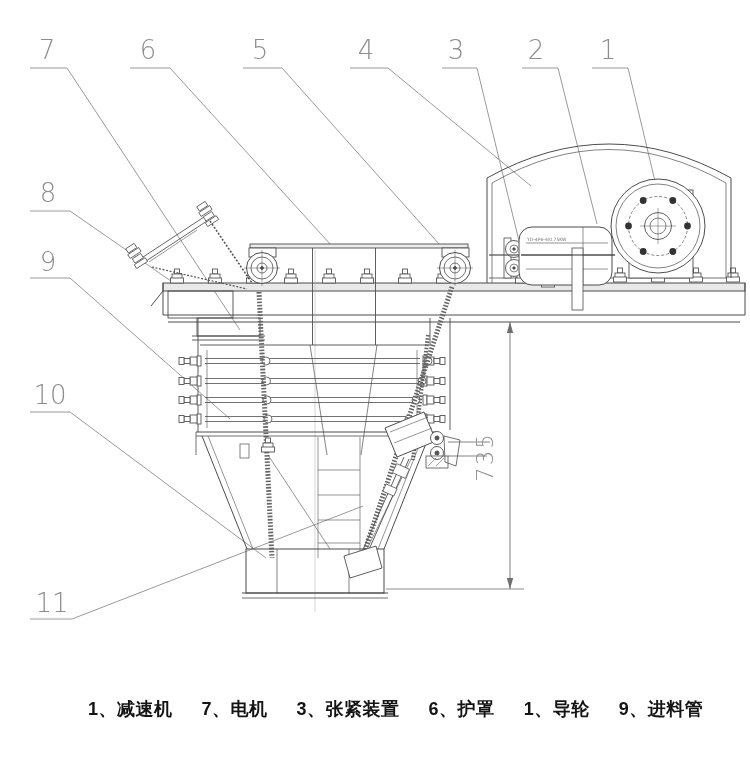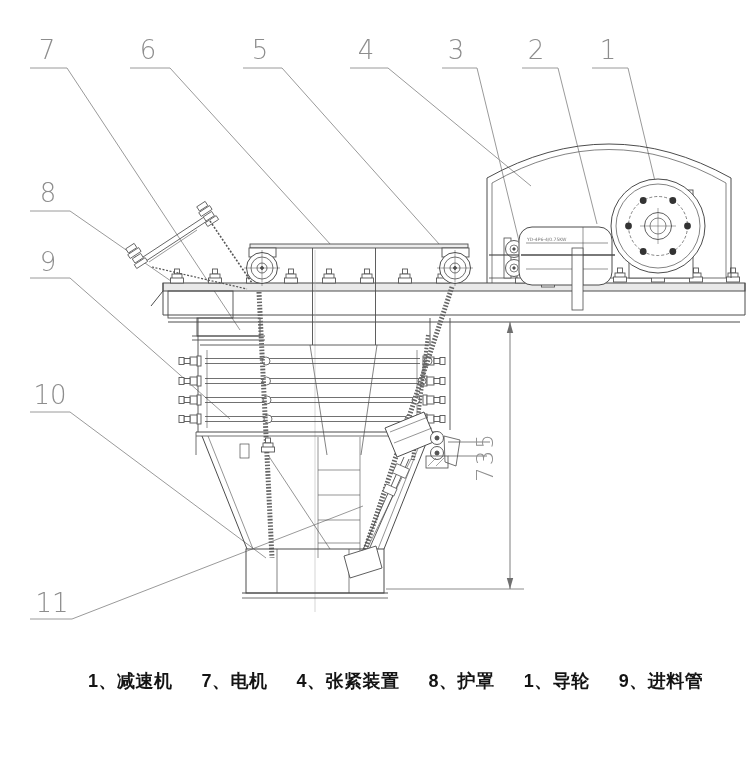--- a/index.html
+++ b/index.html
@@ -6,21 +6,21 @@
   .page{position:relative;width:750px;height:770px;background:#fff;overflow:hidden;
         font-family:"Liberation Sans","DejaVu Sans",sans-serif;}
   svg{position:absolute;left:0;top:0;}
   svg text{font-family:"DejaVu Sans","Liberation Sans",sans-serif;}
   .callout-num{fill:#8d8d8d;font-size:26px;font-weight:300;}
   .dim-text{fill:#8e8e8e;font-size:23px;font-weight:300;letter-spacing:2px;}
   .motor-text{fill:#777;font-size:4.5px;}
   .legend{position:absolute;left:88px;top:672px;width:620px;color:#141414;
           font-size:18px;font-weight:700;line-height:18px;}
   .legend-row{white-space:nowrap;margin-bottom:16px;}
-  .legend-row span{display:inline-block;margin-right:24px;letter-spacing:0.5px;}
+  .legend-row span{display:inline-block;margin-right:24px;letter-spacing:0.5px;margin-top:28px;}
 </style>
 </head>
 <body>
 
 <div class="page">
 
 <svg width="750" height="660" viewBox="0 0 750 660">
   <defs>
     <g id="bolt" stroke="#555" stroke-width="0.9" fill="#fff">
       <rect x="-2.5" y="-14" width="5" height="5"></rect>
@@ -292,19 +292,19 @@
     <polygon points="510,589 506.8,578 513.2,578" stroke="none"></polygon>
     <line x1="386" y1="589" x2="524" y2="589" stroke-width="0.8" fill="none"></line>
   </g>
   <text class="dim-text" text-anchor="middle" transform="translate(493,457) rotate(-90)">735</text>
 </svg>
 
   <div class="legend">
     <div class="legend-row">
       <span>1、减速机</span>
       <span>7、电机</span>
-      <span>4、张紧装置</span>
-      <span>8、护罩</span>
+      <span>3、张紧装置</span>
+      <span>6、护罩</span>
       <span>1、导轮</span>
       <span>9、进料管</span>
     </div>
   </div>
 </div>
 
 </body></html>

